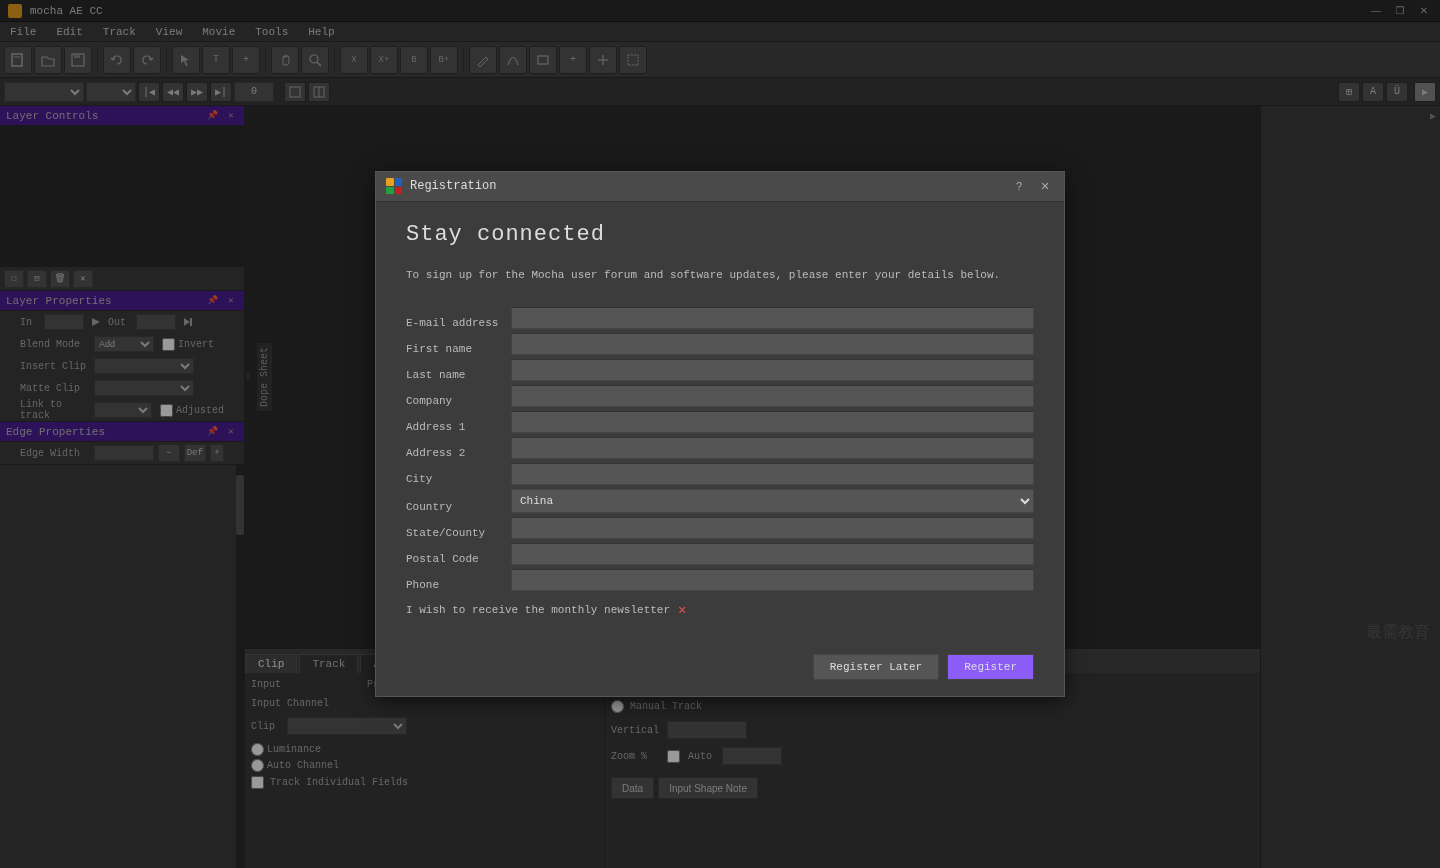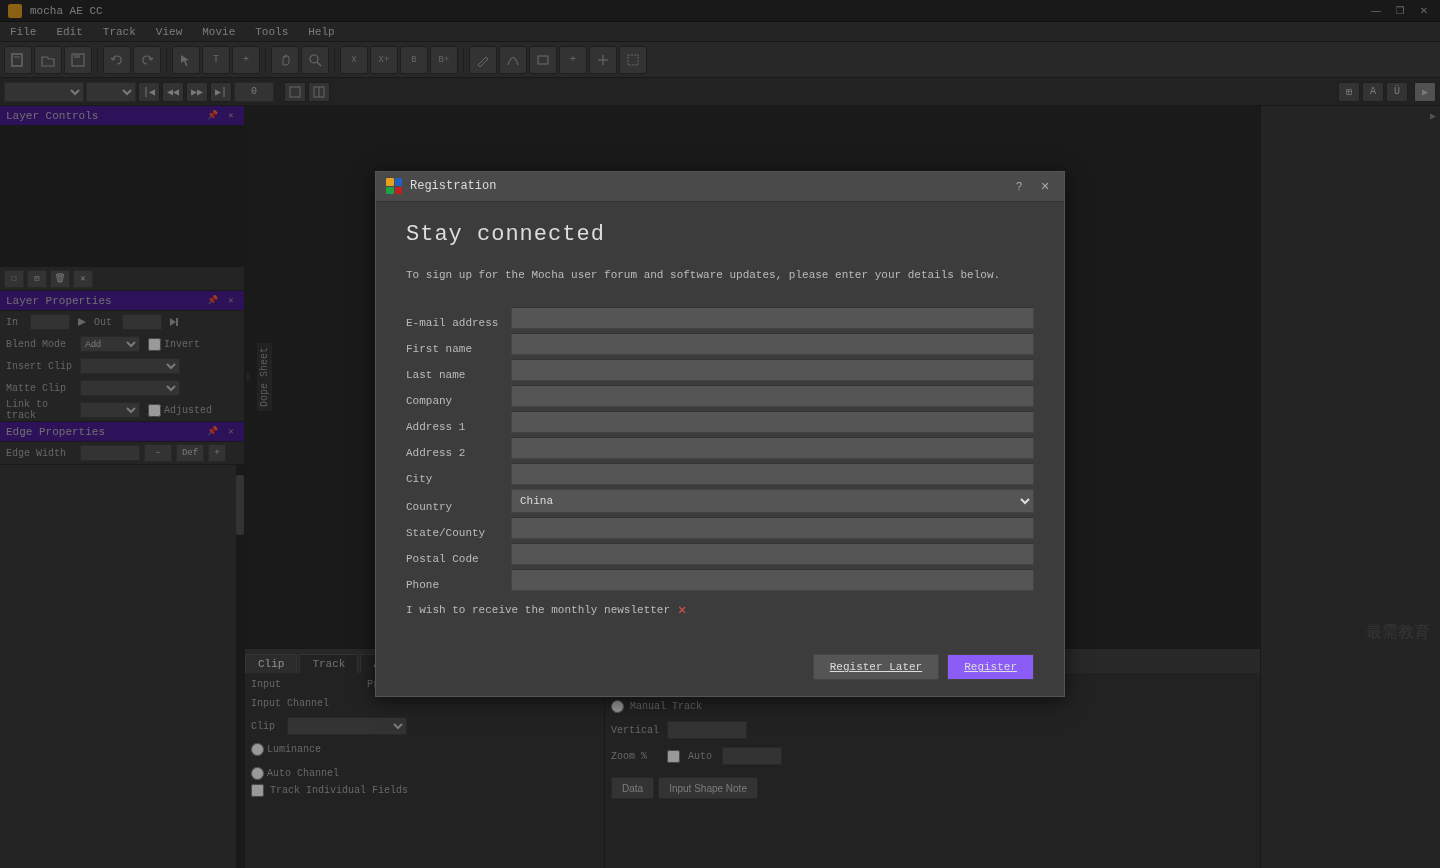--- a/index.html
+++ b/index.html
@@ -181,21 +181,21 @@
       cursor: pointer;
     }
 
     
     .props-panel {
       border-top: 1px solid #2a2a2a;
     }
     .props-row {
       display: flex;
       align-items: center;
-      padding: 2px 6px;
+      padding: 2px 20px;
       height: 22px;
       gap: 4px;
     }
     .props-label {
       font-size: 10px;
       color: #aaa;
       width: 70px;
       flex-shrink: 0;
     }
     .props-input {
@@ -239,21 +239,21 @@
       display: flex;
       align-items: center;
       gap: 6px;
       margin-bottom: 4px;
       font-size: 10px;
       color: #aaa;
     }
     .radio-group {
       display: flex;
       flex-direction: column;
-      gap: 11px;
+      gap: 3px;
     }
     .radio-item {
       display: flex;
       align-items: center;
       gap: 3px;
       font-size: 10px;
       color: #aaa;
     }
 
     
@@ -418,21 +418,20 @@
     }
     .footer-btn {
       height: 26px;
       padding: 0 16px;
       background: #555;
       border: 1px solid #444;
       color: #ddd;
       font-size: 11px;
       font-family: 'Courier New', monospace;
       cursor: pointer;
-      text-decoration: underline;
     }
     .footer-btn.primary {
       background: #8b5cf6;
     }
 
     
     ::-webkit-scrollbar { width: 8px; height: 8px; }
     ::-webkit-scrollbar-track { background: #2a2a2a; }
     ::-webkit-scrollbar-thumb { background: #555; border-radius: 2px; }
   </style>

